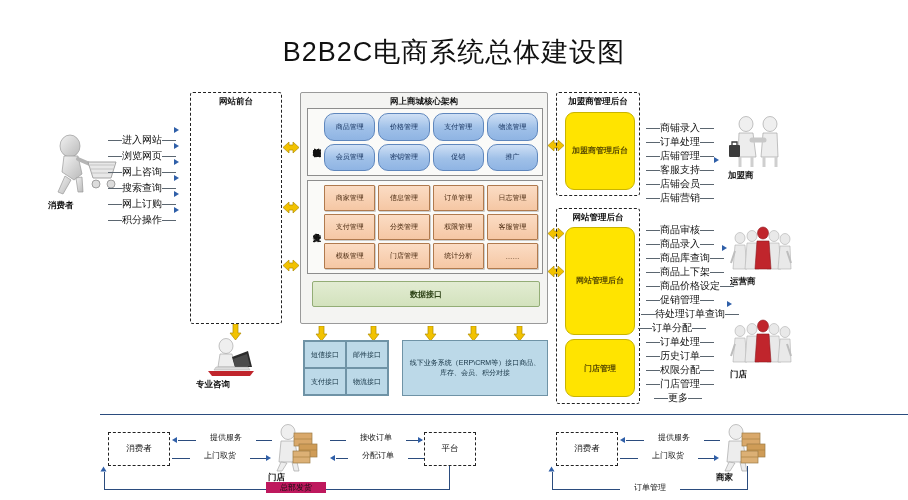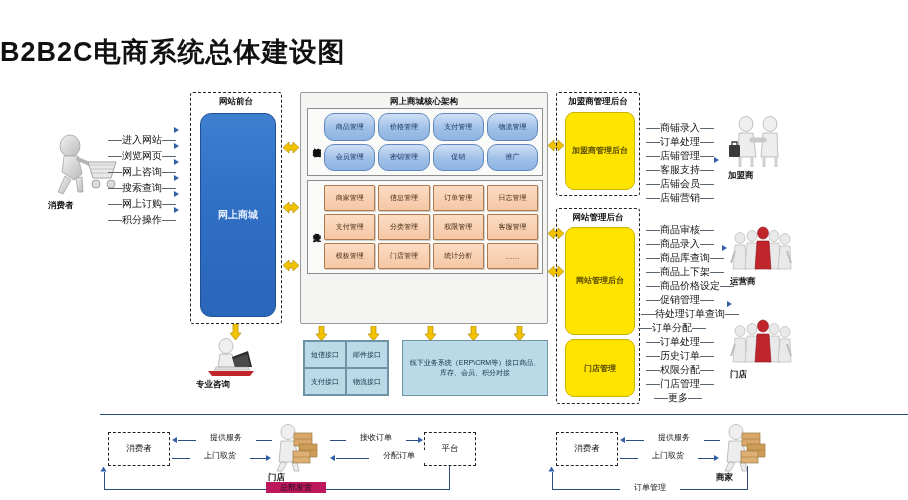--- a/index.html
+++ b/index.html
@@ -6,22 +6,22 @@
   body{
     width:908px;height:500px;position:relative;overflow:hidden;
     background:#ffffff;
     font-family:"Liberation Sans","DejaVu Sans",sans-serif;
     color:#111;
   }
   .abs{position:absolute;}
 
   
   #title{
-    left:0;top:34px;width:908px;
-    font-size:27px;font-weight:bold;letter-spacing:1px;color:#111;
+    left:0;top:34px;width:908px;text-align:center;
+    font-size:27px;font-weight:normal;letter-spacing:1px;color:#111;
   }
 
   
   .dashed{
     border:1.6px dashed #222;border-radius:3px;box-sizing:border-box;
   }
   .dashed-lbl{
     position:absolute;left:0;top:3px;width:100%;text-align:center;
     font-size:8.5px;color:#111;font-weight:bold;
   }
@@ -198,21 +198,20 @@
 <div class="arrow-r" style="left:174px;top:159px;"></div>
 <div class="lbl-line" style="left:122px;top:173px;">搜索查询</div>
 <div class="arrow-r" style="left:174px;top:175px;"></div>
 <div class="lbl-line" style="left:122px;top:189px;">网上订购</div>
 <div class="arrow-r" style="left:174px;top:191px;"></div>
 <div class="lbl-line" style="left:122px;top:205px;">积分操作</div>
 <div class="arrow-r" style="left:174px;top:207px;"></div>
 
 <div class="abs dashed" id="frontend-wrap">
   <div class="dashed-lbl">网站前台</div>
-  <div id="frontend-box">网上商城</div>
 </div>
 
 <div class="abs" style="left:202px;top:337px;width:58px;height:40px;">
   <svg viewBox="0 0 58 40" width="58" height="40">
     <path d="M6 34 L52 34 L48 39 L10 39 Z" fill="#c0252c"></path>
     <ellipse cx="24" cy="9" rx="7" ry="7.5" fill="#efefef" stroke="#a9a9a9" stroke-width=".7"></ellipse>
     <path d="M18 17 L30 17 L33 30 L16 30 Z" fill="#ededed" stroke="#a9a9a9" stroke-width=".7"></path>
     <path d="M30 20 L46 14 L50 30 L33 30 Z" fill="#2b2b2b"></path>
     <path d="M31 22 L45 17 L48 29 L33 29 Z" fill="#4a4a4a"></path>
     <path d="M14 30 L46 30 L48 33 L12 33 Z" fill="#dcdcdc" stroke="#b0b0b0" stroke-width=".6"></path>
@@ -270,20 +269,21 @@
       <div class="rect">分类管理</div>
       <div class="rect">权限管理</div>
       <div class="rect">客服管理</div>
       <div class="rect">模板管理</div>
       <div class="rect">门店管理</div>
       <div class="rect">统计分析</div>
       <div class="rect">……</div>
     </div>
   </div>
 
+  <div id="data-api">数据接口</div>
 </div>
 
 <div class="dbl-v" style="left:315px;top:326px;height:15px;">
   <svg viewBox="0 0 13 15" width="13" height="15">
       <path d="M6.5 15 L1 8 L4 8 L4 0 L9 0 L9 8 L12 8 Z" fill="#f2c200" stroke="#b08c00" stroke-width=".7"></path>
     </svg>
 </div>
 <div class="dbl-v" style="left:367px;top:326px;height:15px;">
   <svg viewBox="0 0 13 15" width="13" height="15">
       <path d="M6.5 15 L1 8 L4 8 L4 0 L9 0 L9 8 L12 8 Z" fill="#f2c200" stroke="#b08c00" stroke-width=".7"></path>
@@ -448,21 +448,21 @@
 <div class="fline" style="left:172px;top:458px;width:94px;height:1px;"></div>
 <div class="arrow-r" style="left:266px;top:455px;"></div>
 <div class="flow-lbl" style="left:190px;top:450px;width:60px;background:#fff;">上门取货</div>
 
 <div class="fline" style="left:330px;top:440px;width:92px;height:1px;"></div>
 <div class="arrow-r" style="left:418px;top:437px;"></div>
 <div class="flow-lbl" style="left:346px;top:432px;width:60px;background:#fff;">接收订单</div>
 
 <div class="fline" style="left:336px;top:458px;width:88px;height:1px;"></div>
 <div class="arrow-l" style="left:330px;top:455px;"></div>
-<div class="flow-lbl" style="left:369px;top:450px;width:60px;background:#fff;">分配订单</div>
+<div class="flow-lbl" style="left:348px;top:450px;width:60px;background:#fff;">分配订单</div>
 
 <div class="fline" style="left:104px;top:489px;width:346px;height:1.2px;"></div>
 <div class="fline" style="left:449px;top:466px;width:1.2px;height:24px;"></div>
 <div class="fline" style="left:104px;top:472px;width:1.2px;height:18px;"></div>
 <div class="arrow-r" style="left:101px;top:466px;transform:rotate(-90deg);"></div>
 <div class="flow-lbl" style="left:266px;top:482px;width:60px;background:#be185d;">总部发货</div>
 
 <div class="flow-node" style="left:556px;top:432px;width:62px;height:34px;">消费者</div>
 
 <div class="abs" style="left:716px;top:424px;width:56px;height:48px;">

